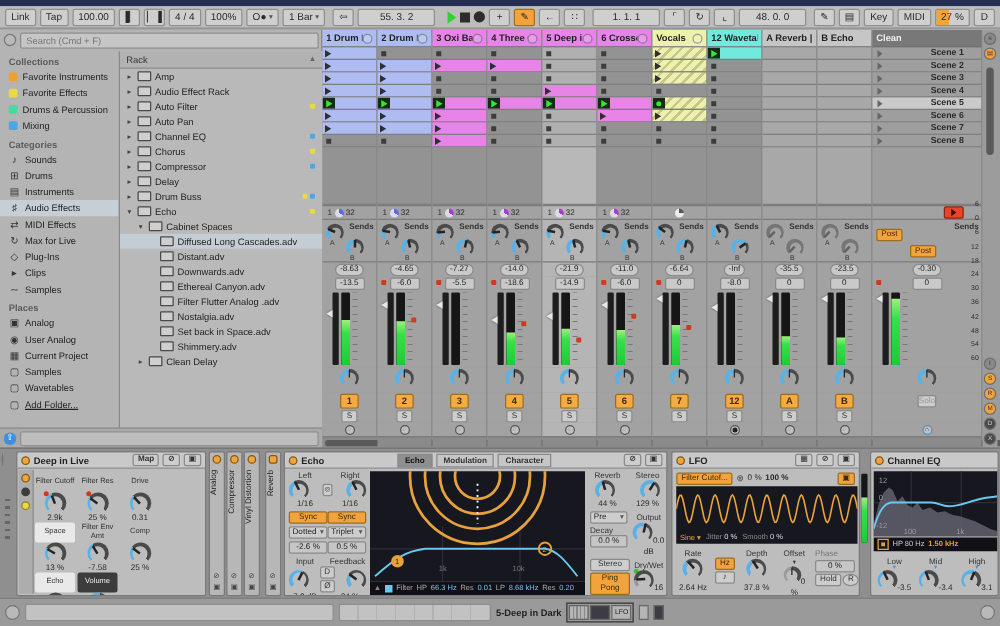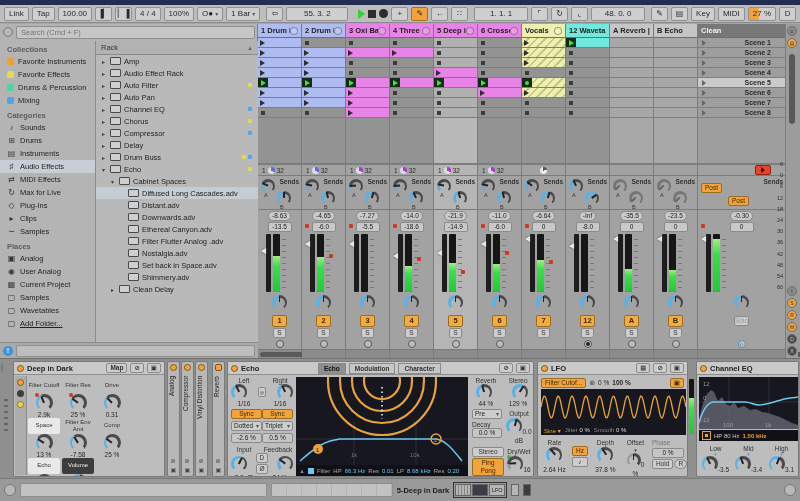--- a/index.html
+++ b/index.html
@@ -1211,21 +1211,21 @@
         <span class="rs-circ" style="top:310px;background:#4a4a4a;color:#ccc;">D</span>
         <span class="rs-circ" style="top:322px;background:#4a4a4a;color:#ccc;">X</span>
       </div>
     </div>
   <div id="devices">
       <div style="position:absolute;left:1px;top:4px"><span class="ring" style="width:9px;height:9px"></span></div>
       <div style="position:absolute;left:4px;top:40px;width:4px;height:36px;background:repeating-linear-gradient(180deg,#666 0 2px,transparent 2px 6px)"></div>
       <div class="dvc" style="left:13px;width:152px;">
         <div class="dvc-h">
           <span class="led"></span>
-          <span style="flex:1;overflow:hidden">Deep in Dark</span>
+          <span style="flex:1;overflow:hidden">Deep in Live</span>
           <span class="mini">Map</span>
           <span class="mini">⊘</span>
           <span class="mini">▣</span>
         </div>
         <div style="position:absolute;left:1px;top:14px;bottom:1px;width:11px;background:#adadad;border-right:1px solid #8d8d8d">
           <span style="position:absolute;left:2px;top:3px;width:7px;height:7px;border-radius:50%;background:#f2a33c;border:1px solid #7d5a17;box-sizing:border-box"></span>
           <span style="position:absolute;left:2px;top:14px;width:7px;height:7px;border-radius:50%;background:#3c3c3c"></span>
           <span style="position:absolute;left:2px;top:25px;width:7px;height:7px;border-radius:50%;background:#e8d84a;border:1px solid #8d8117;box-sizing:border-box"></span>
         </div>
         <div style="position:absolute;left:13px;top:16px;right:2px;display:flex;flex-wrap:wrap;">

